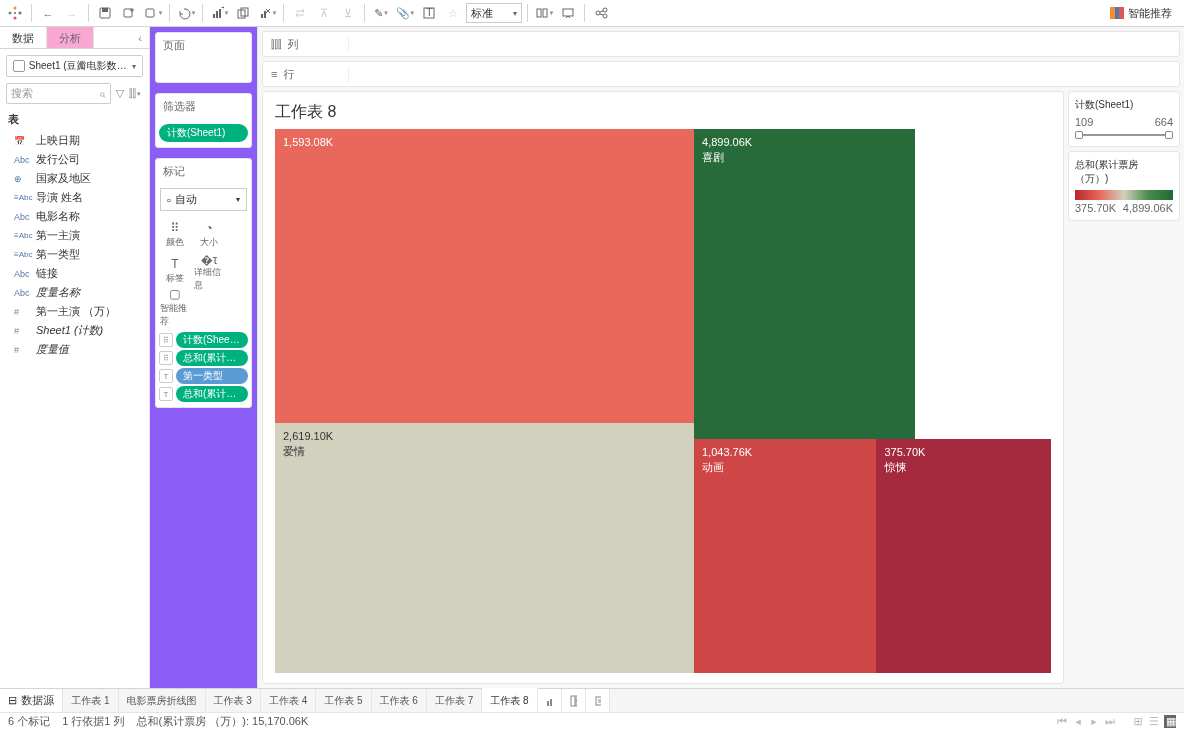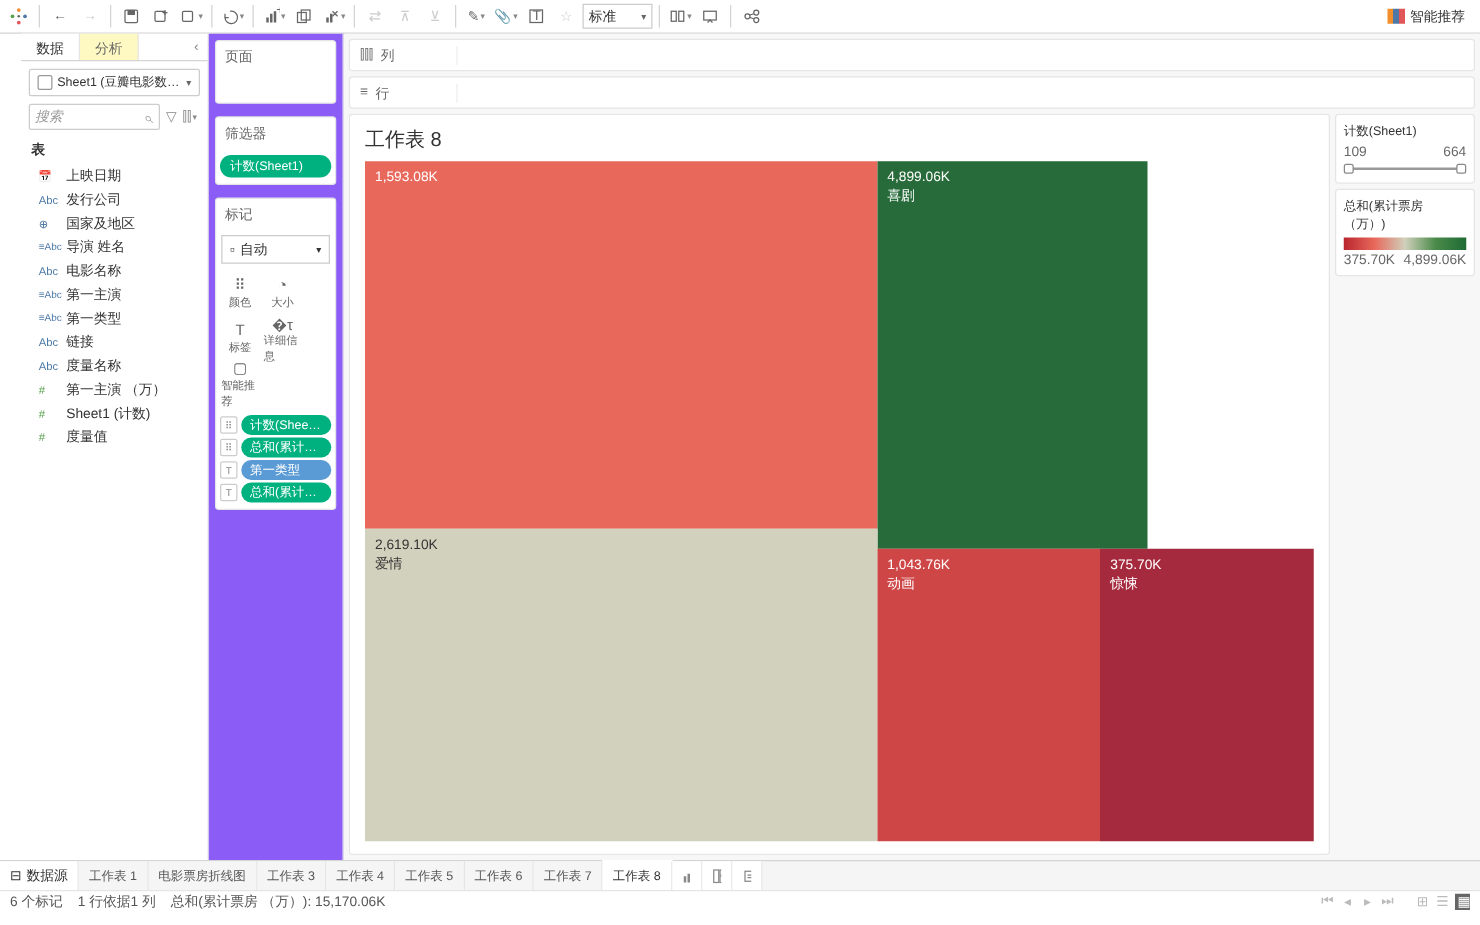--- a/index.html
+++ b/index.html
@@ -11,40 +11,40 @@
 .tdrop::after { content:"▾"; font-size:7px; margin-left:1px; color:#888; }
 .tselect { border:1px solid #ccc; height:20px; padding:0 4px; display:flex; align-items:center; gap:20px; cursor:pointer; }
 .tselect::after { content:"▾"; font-size:8px; color:#666; }
 .spacer { flex:1; }
 .smart { display:flex; align-items:center; gap:4px; padding:0 8px; cursor:pointer; }
 .smart-icon { width:14px; height:12px; background:linear-gradient(90deg,#f28e2b 33%,#4e79a7 33% 66%,#e15759 66%); }
 
 .tabs-row { height:22px; display:flex; border-bottom:1px solid #d4d4d4; }
 .side-tab { padding:4px 12px; cursor:pointer; border-right:1px solid #e5e5e5; }
 .side-tab.active { background:#fff; }
-.side-tab.inactive { background:#fef9c3; color:#666; }
+.side-tab.inactive { background:#f9a8d4; color:#666; }
 .collapse { width:18px; display:flex; align-items:center; justify-content:center; color:#888; cursor:pointer; }
 
-.main { display:flex; height:661px;padding-left:17px; }
+.main { display:flex; height:661px; }
 .sidebar { width:150px; border-right:1px solid #e5e5e5; background:#fff; display:flex; flex-direction:column; }
 .ds-select { margin:6px; border:1px solid #ccc; border-radius:2px; padding:3px 6px; display:flex; align-items:center; gap:4px; cursor:pointer; }
 .ds-select::after { content:"▾"; font-size:8px; margin-left:auto; color:#666; }
 .ds-icon { width:12px; height:12px; border:1px solid #999; border-radius:2px; display:inline-block; position:relative; }
 .search-row { display:flex; align-items:center; gap:2px; padding:0 6px 4px; }
-.search-box { flex:1; border:1px solid #ccc; border-radius:2px; padding:2px 4px; display:flex; align-items:center; color:#999;font-style:italic; }
+.search-box { flex:1; border:1px solid #ccc; border-radius:2px; padding:2px 4px; display:flex; align-items:center; color:#999; }
 .search-box::after { content:"⌕"; margin-left:auto; font-size:12px; transform:scaleX(-1); }
 .sicon { width:14px; text-align:center; color:#888; cursor:pointer; }
 .section-h { padding:4px 8px; font-weight:bold; }
 .field { display:flex; align-items:center; gap:4px; padding:2px 8px 2px 14px; cursor:pointer; }
 .ftype { width:18px; font-size:9px; text-align:left; }
 .ftype.abc { color:#4e79a7; }
 .ftype.date { color:#4e79a7; }
 .ftype.num { color:#59a14f; }
 .ftype.sabc { color:#4e79a7; font-size:8px; }
-.field.italic .flabel { }
+.field.italic .flabel { font-style:italic; }
 
 .midcol { width:108px; background:#8b5cf6; border-right:1px solid #e5e5e5; display:flex; flex-direction:column; }
 .shelf-box { margin:5px; background:#fff; border:1px solid #e5e5e5; border-radius:3px; }
 .shelf-h { padding:5px 7px; color:#666; }
 .shelf-body { min-height:24px; padding:3px; }
 .pill { border-radius:10px; padding:2px 8px; margin:2px 0; font-size:10px; color:#fff; cursor:pointer; display:flex; align-items:center; }
 .pill.green { background:#00b180; }
 .marks-box { margin:5px; background:#fff; border:1px solid #e5e5e5; border-radius:3px; flex-shrink:0; }
 .mtype { margin:4px; border:1px solid #ccc; padding:3px 6px; display:flex; align-items:center; gap:4px; cursor:pointer; }
 .mtype::after { content:"▾"; font-size:8px; margin-left:auto; }

